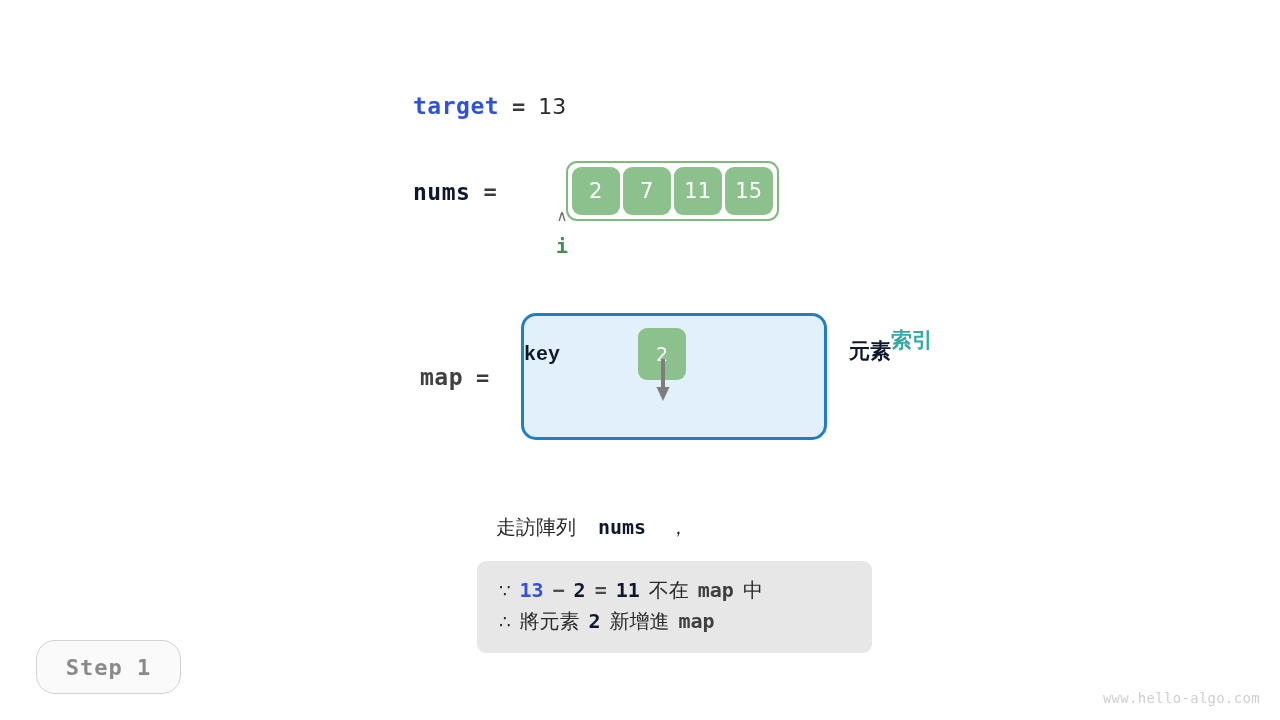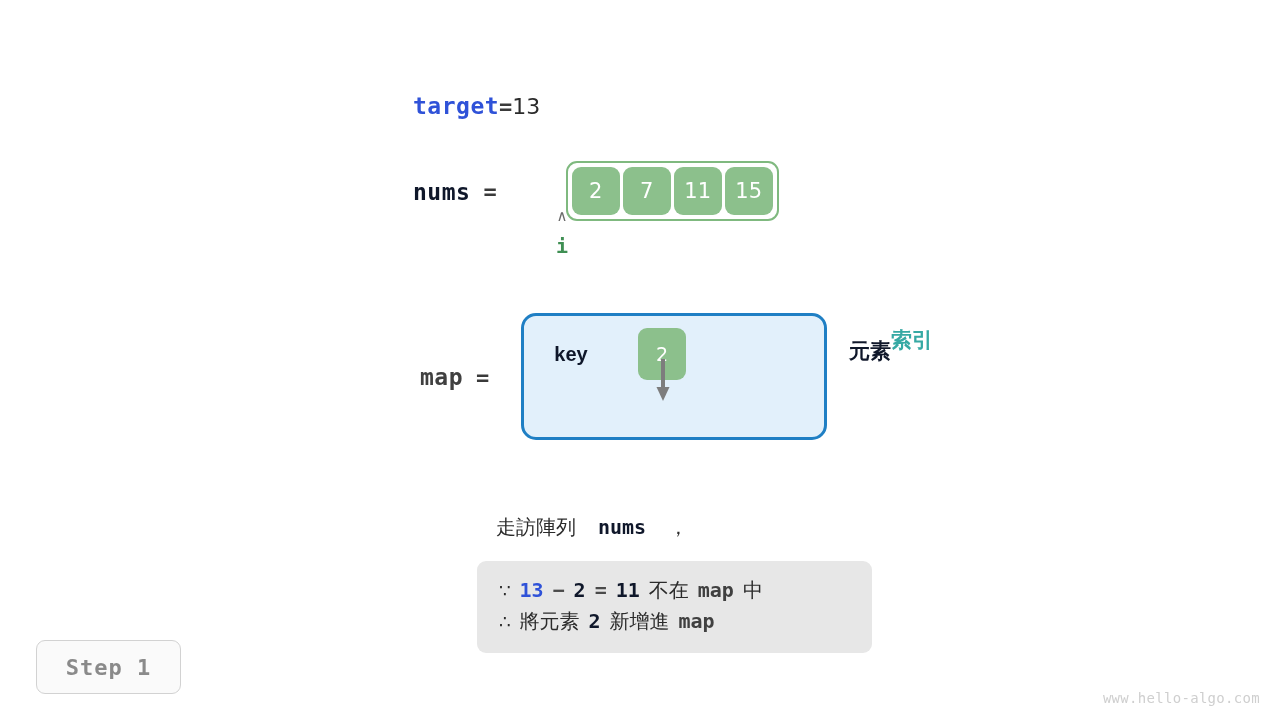--- a/index.html
+++ b/index.html
@@ -18,20 +18,21 @@
     font-family: "DejaVu Sans Mono", monospace;
   }
 
   
   #target-row {
     position: absolute;
     left: 413px;
     top: 93px;
     display: flex;
     align-items: baseline;
+    gap: 13px;
   }
   .var-name {
     font-family: "DejaVu Sans Mono", monospace;
     font-size: 23px;
     font-weight: bold;
     letter-spacing: 0.5px;
   }
   .c-blue-dark { color: #2f52d8; }
   .c-green     { color: #0f172a; }
   .c-blue-map  { color: #404040; }
@@ -131,24 +132,24 @@
     left: 0;
     width: 100%;
     height: 52px;
     display: flex;
     align-items: center;
   }
   #key-row   { top: 12px; }
   #value-row { top: 65px; }
   .kv-label {
     width: 114px;
-    text-align: center;
+    text-align: left;
     padding-right: 20px;
     box-sizing: border-box;
-    font-family: Liberation Sans, sans-serif;
+    font-family: Liberation Mono, monospace;
     font-size: 20px;
     font-weight: bold;
   }
   .kv-cell {
     width: 48px;
     height: 52px;
     border-radius: 9px;
     display: flex;
     align-items: center;
     justify-content: center;
@@ -228,21 +229,21 @@
   }
 
   
   #step-badge {
     position: absolute;
     left: 36px;
     top: 640px;
     width: 145px;
     height: 54px;
     border: 1px solid #d2d2d2;
-    border-radius: 9px;
+    border-radius: 19px;
     background: #fafafa;
     display: flex;
     align-items: center;
     justify-content: center;
     font-family: "DejaVu Sans Mono", monospace;
     font-size: 22px;
     font-weight: bold;
     color: #8a8a8a;
     letter-spacing: 1px;
     box-sizing: border-box;

